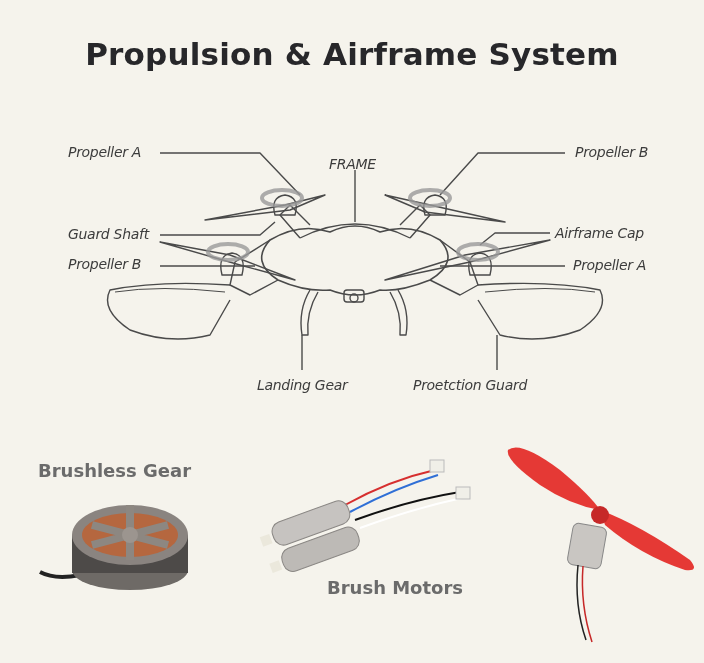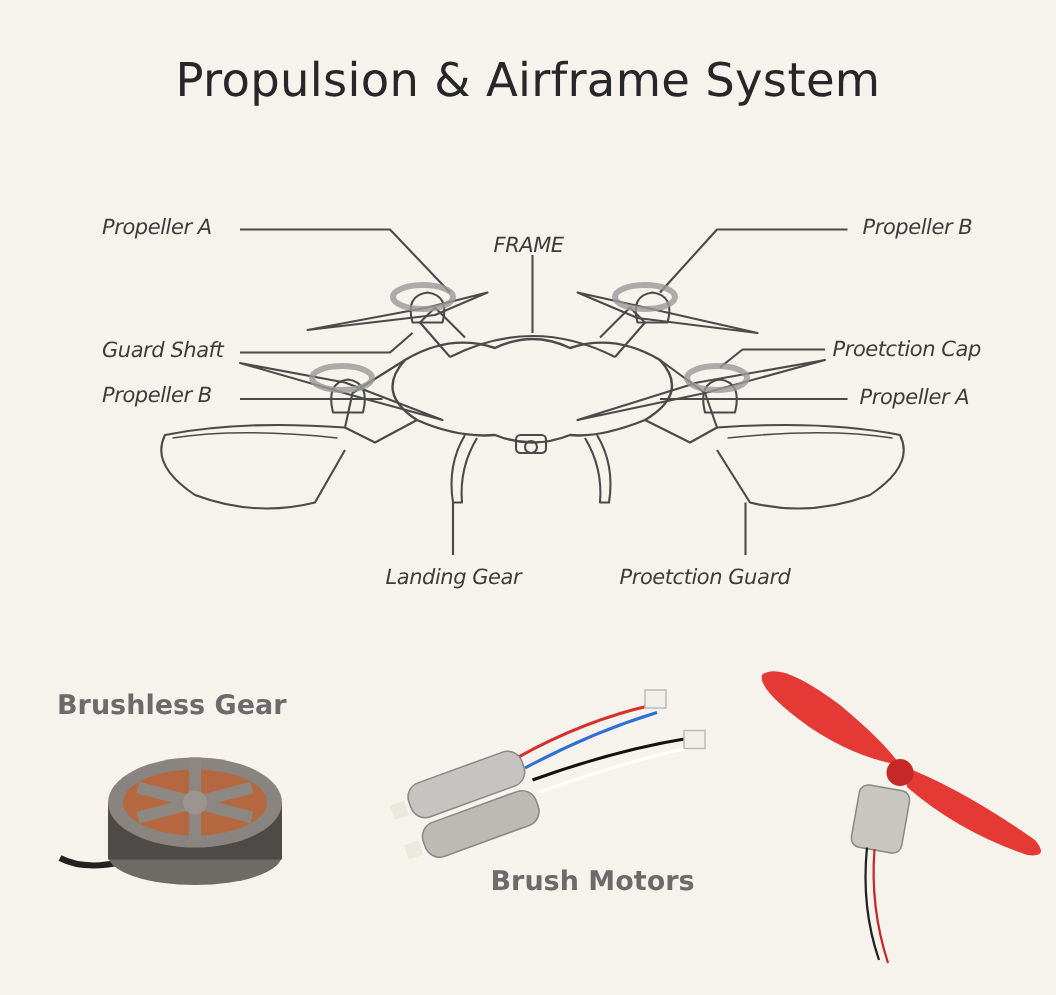--- a/index.html
+++ b/index.html
@@ -4,21 +4,21 @@
 <style>
   html, body { margin: 0; padding: 0; }
   body {
     width: 704px; height: 663px; position: relative; overflow: hidden;
     background: #f5f3ec;
     font-family: "DejaVu Sans", sans-serif;
     color: #333;
   }
   .title {
     position: absolute; left: 0; top: 36px; width: 704px; text-align: center;
-    font-family: "DejaVu Sans", sans-serif; font-weight: normal; font-size: 31px;
+    font-family: "DejaVu Sans", sans-serif; font-weight: bold; font-size: 31px;
     color: #27272a; letter-spacing: 0.2px;
   }
   .label {
     position: absolute; font-size: 14px; color: #3c3c3c; white-space: nowrap;
     font-family: "DejaVu Sans", sans-serif; letter-spacing: -0.3px; font-style: italic;
   }
   .section-label {
     position: absolute; font-weight: bold; font-size: 18px; color: #6b6b6b;
     font-family: "DejaVu Sans", sans-serif; white-space: nowrap;
   }
@@ -113,20 +113,20 @@
     <rect x="570" y="525" width="34" height="42" rx="6" fill="#c9c6c2" stroke="#888" transform="rotate(10 587 546)"></rect>
     <path d="M578,565 Q574,605 586,640" stroke="#222" stroke-width="1.5" fill="none"></path>
     <path d="M583,566 Q580,605 592,642" stroke="#c62828" stroke-width="1.5" fill="none"></path>
   </g>
 </svg>
 
 <div class="label" style="left:68px; top:144px;">Propeller A</div>
 <div class="label" style="left:329px; top:156px;">FRAME</div>
 <div class="label" style="left:575px; top:144px;">Propeller B</div>
 <div class="label" style="left:68px; top:226px;">Guard Shaft</div>
-<div class="label" style="left:555px; top:225px;">Proetction Cap</div>
+<div class="label" style="left:555px; top:225px;">Airframe Cap</div>
 <div class="label" style="left:68px; top:256px;">Propeller B</div>
 <div class="label" style="left:573px; top:257px;">Propeller A</div>
 <div class="label" style="left:257px; top:377px;">Landing Gear</div>
 <div class="label" style="left:413px; top:377px;">Proetction Guard</div>
 
 <div class="section-label" style="left:38px; top:460px;">Brushless Gear</div>
 <div class="section-label" style="left:327px; top:577px;">Brush Motors</div>
 
 </body></html>

